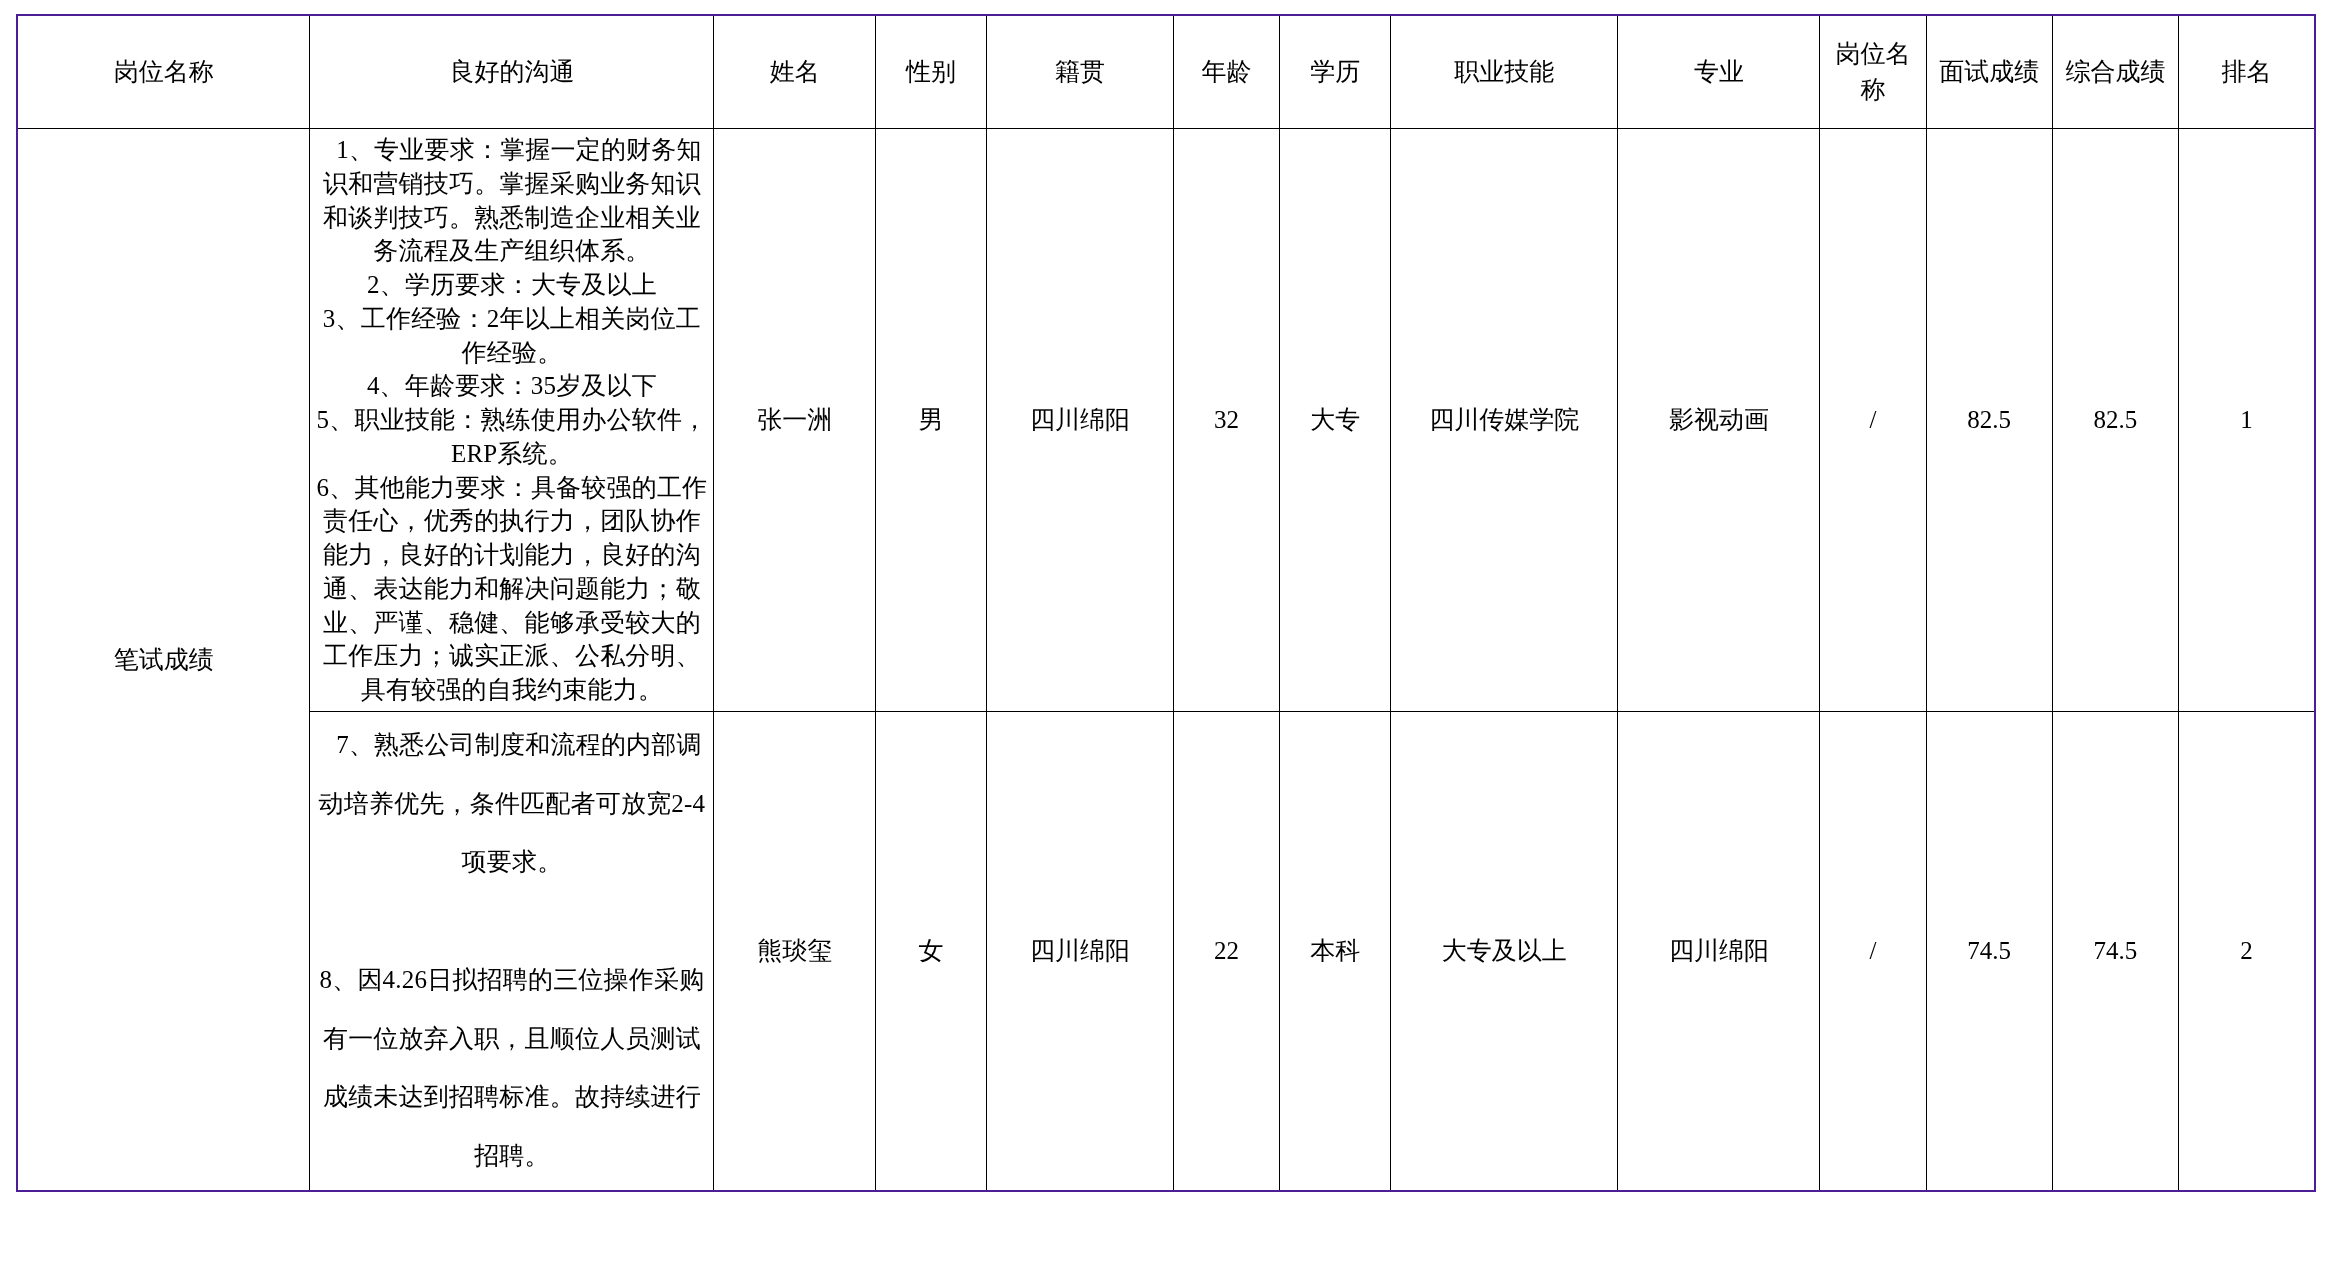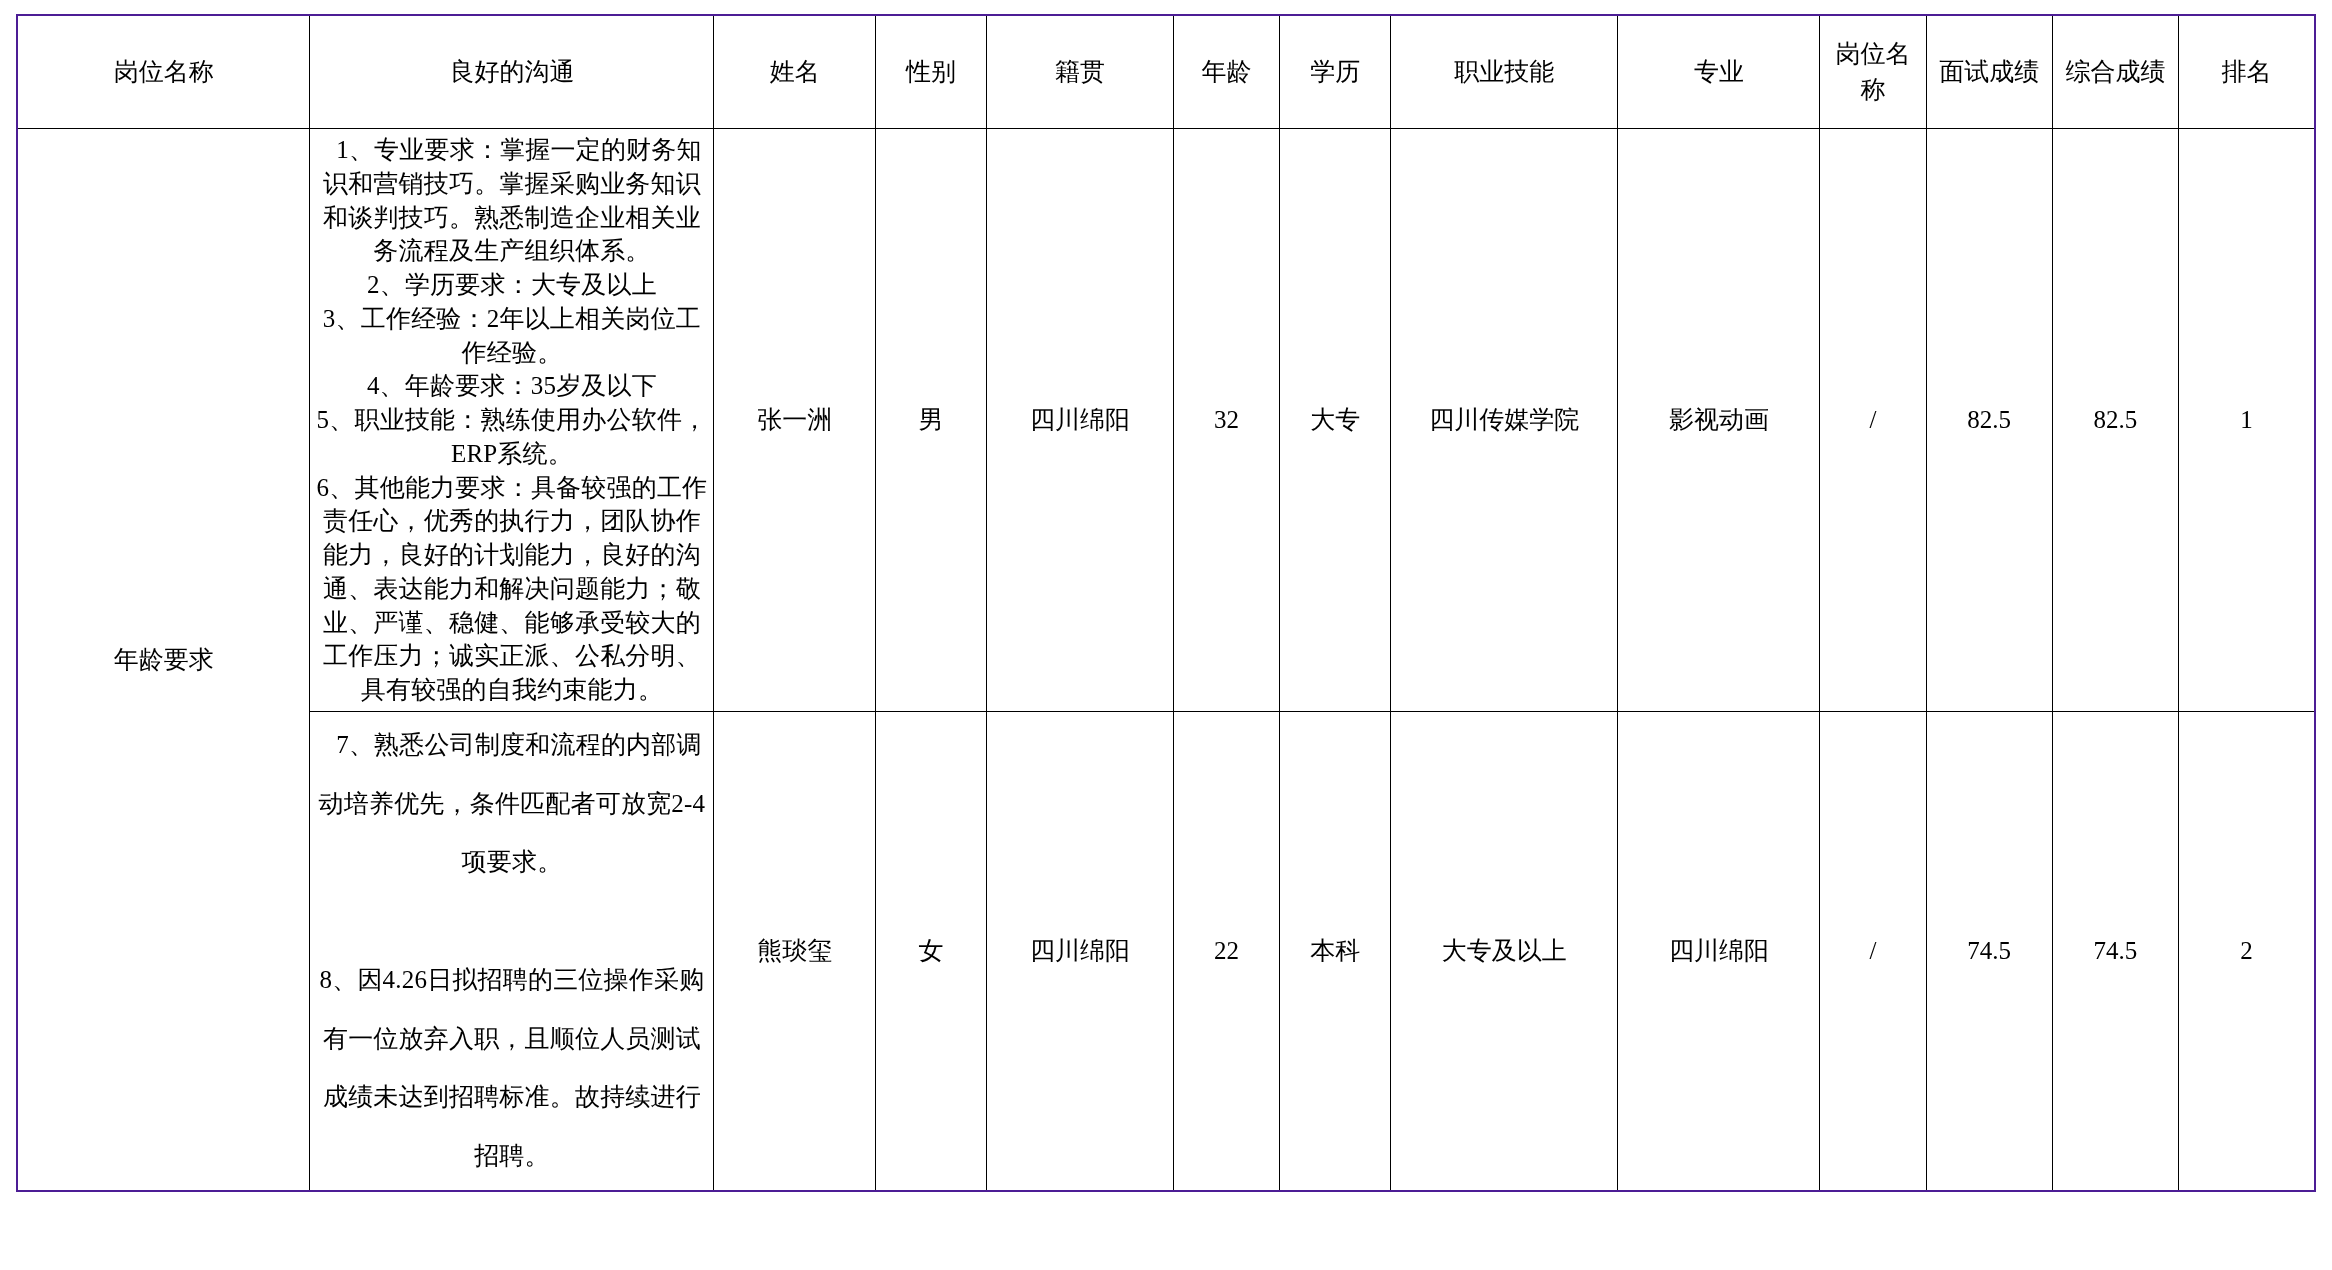--- a/index.html
+++ b/index.html
@@ -116,21 +116,21 @@
             <span class="hdr-two-line">面试成绩</span>
           </th>
         <th>
             <span class="hdr-two-line">综合成绩</span>
           </th>
         <th>排名</th>
       </tr>
     </thead>
     <tbody>
       <tr>
-        <td class="post-cell" rowspan="2">年龄要求</td>
+        <td class="post-cell" rowspan="2">笔试成绩</td>
         <td class="req-cell"><span class="req-text">1、专业要求：掌握一定的财务知识和营销技巧。掌握采购业务知识和谈判技巧。熟悉制造企业相关业务流程及生产组织体系。
 2、学历要求：大专及以上
 3、工作经验：2年以上相关岗位工作经验。
 4、年龄要求：35岁及以下
 5、职业技能：熟练使用办公软件，ERP系统。
 6、其他能力要求：具备较强的工作责任心，优秀的执行力，团队协作能力，良好的计划能力，良好的沟通、表达能力和解决问题能力；敬业、严谨、稳健、能够承受较大的工作压力；诚实正派、公私分明、具有较强的自我约束能力。</span></td>
         <td>张一洲</td>
         <td>男</td>
         <td>四川绵阳</td>
         <td>32</td>

